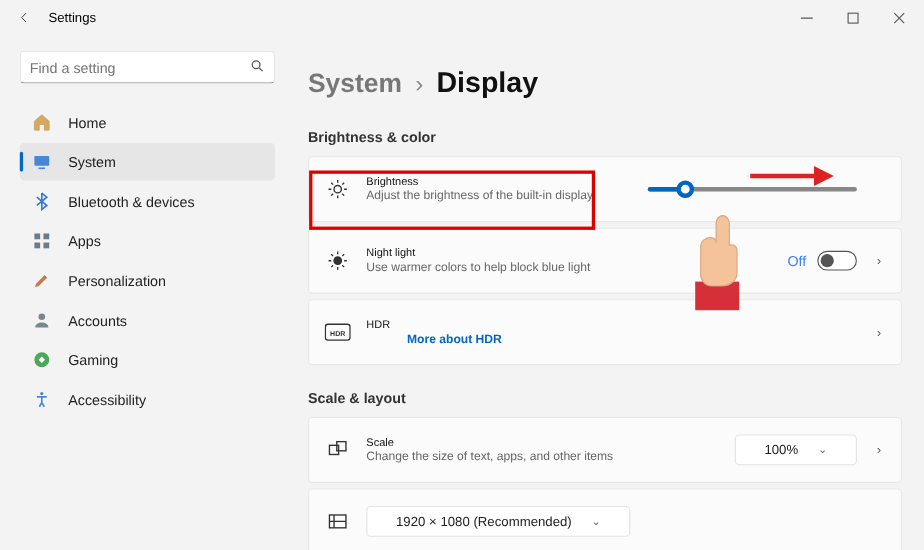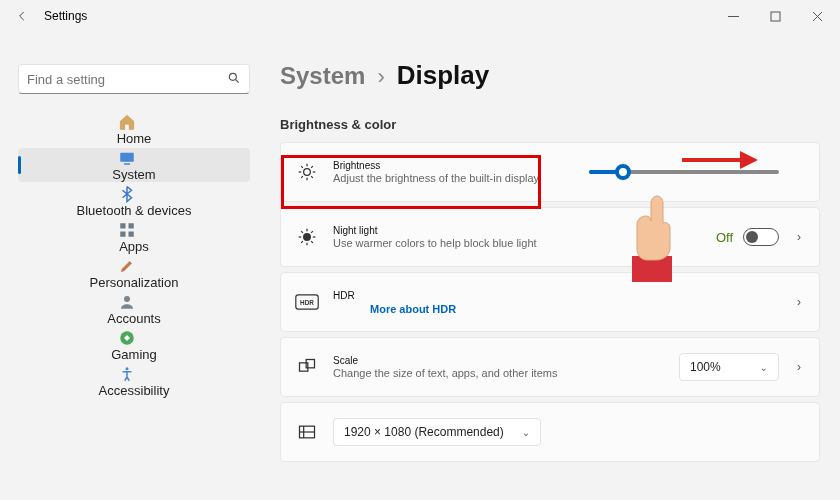--- a/index.html
+++ b/index.html
@@ -17,27 +17,27 @@
   .sidebar { width: 260px; padding: 14px 10px 0 18px; }
   .main { flex: 1; padding: 28px 20px 0 20px; overflow: hidden; }
 
   
   .user { display: flex; align-items: center; margin-bottom: 22px; }
   .avatar { width: 48px; height: 48px; border-radius: 50%; background: #e6e6e6; display: flex; align-items: center; justify-content: center; color: #888; margin-right: 12px; }
   .user .name { font-size: 13px; font-weight: 600; color: #111; }
   .user .sub { font-size: 11px; color: #666; }
 
   
-  .search { display: flex; align-items: center; background: #fff; border: 1px solid #e3e3e3; border-bottom: 1px solid #888; border-radius: 4px; height: 30px; padding: 0 8px; margin-bottom: 18px; margin-top: 18px; }
+  .search { display: flex; align-items: center; background: #fff; border: 1px solid #e3e3e3; border-bottom: 1px solid #888; border-radius: 4px; height: 30px; padding: 0 8px; margin-bottom: 18px; }
   .search input { border: none; outline: none; flex: 1; font-size: 13px; background: transparent; color: #333; }
   .search .sicon { color: #555; font-size: 13px; }
 
   
   .nav { display: flex; flex-direction: column; gap: 2px; }
-  .nav-item { display: flex; align-items: center; height: 34px; padding: 0 10px; border-radius: 4px; font-size: 13px; color: #222; cursor: default; position: relative; flex-direction: column; }
+  .nav-item { display: flex; align-items: center; height: 34px; padding: 0 10px; border-radius: 4px; font-size: 13px; color: #222; cursor: default; position: relative; }
   .nav-item.active { background: #e6e6e6; }
   .nav-item.active::before { content:""; position:absolute; left:0; top:8px; bottom:8px; width:3px; background:#0067c0; border-radius:2px; }
   .nav-ico { width: 20px; height: 20px; margin-right: 14px; display:flex; align-items:center; justify-content:center; }
 
   
   .crumbs { display: flex; align-items: baseline; gap: 12px; margin-bottom: 26px; }
   .crumbs .c1 { font-size: 24px; color: #777; font-weight: 600; }
   .crumbs .sep { font-size: 22px; color: #888; }
   .crumbs .c2 { font-size: 26px; font-weight: 700; color: #111; }
 
@@ -56,26 +56,26 @@
   
   .highlight { border: 3px solid #dd0000; position: absolute; pointer-events: none; }
 
   
   .slider-track { position: relative; width: 190px; height: 4px; background: #888; border-radius: 2px; }
   .slider-fill { position: absolute; left: 0; top: 0; bottom: 0; width: 18%; background: #0067c0; border-radius: 2px; }
   .slider-thumb { position: absolute; top: 50%; left: 18%; width: 16px; height: 16px; border-radius: 50%; background: #fff; border: 4px solid #0067c0; transform: translate(-50%, -50%); }
 
   
   .toggle { display: flex; align-items: center; gap: 10px; }
-  .toggle .tlabel { font-size: 13px; color: #4d7c0f; }
+  .toggle .tlabel { font-size: 13px; color: #3b82f6; }
   .toggle .sw { width: 36px; height: 18px; border: 1px solid #555; border-radius: 10px; position: relative; background: #fff; }
   .toggle .knob { position: absolute; left: 2px; top: 2px; width: 12px; height: 12px; border-radius: 50%; background: #555; }
 
   
-  .sel { background: #fff; border: 1px solid #e2e2e2; border-radius: 4px; padding: 6px 10px; display: flex; align-items: center; gap: 18px; font-size: 12px; color: #222; min-width: 100px; justify-content: space-between; }
+  .sel { background: #fff; border: 1px solid #e2e2e2; border-radius: 4px; padding: 6px 26px; display: flex; align-items: center; gap: 18px; font-size: 12px; color: #222; min-width: 100px; justify-content: space-between; }
   .sel .chv { color: #666; font-size: 10px; }
 
   
   .arrow-annot { position: absolute; color: #dd2222; }
 
   
   .hand-annot { position: absolute; width: 70px; height: 90px; }
 </style>
 </head>
 <body>
@@ -269,20 +269,21 @@
             <text x="15" y="14" text-anchor="middle" font-size="8" font-weight="700" fill="#333">HDR</text>
           </svg>
       </div>
       <div class="txt">
         <div class="lbl">HDR</div>
         <div class="link">More about HDR</div>
       </div>
       <span class="chev">›</span>
     </div>
 
+    <div class="section-title" style="margin-top:22px;">Scale &amp; layout</div>
 
     <div class="card">
       <div class="rowico">
         <svg width="20" height="20" viewBox="0 0 24 24" fill="none" stroke="#333" stroke-width="1.5">
             <rect x="3" y="7" width="10" height="10"></rect>
             <rect x="11" y="3" width="10" height="10"></rect>
           </svg>
       </div>
       <div class="txt">
         <div class="lbl">Scale</div>

